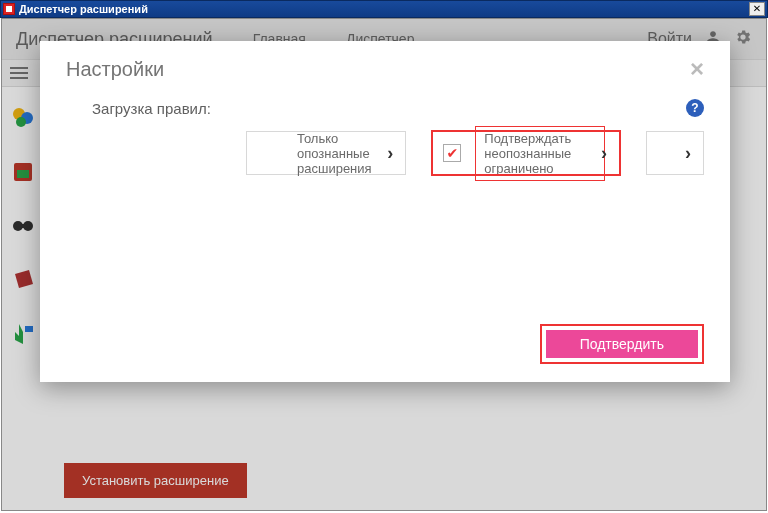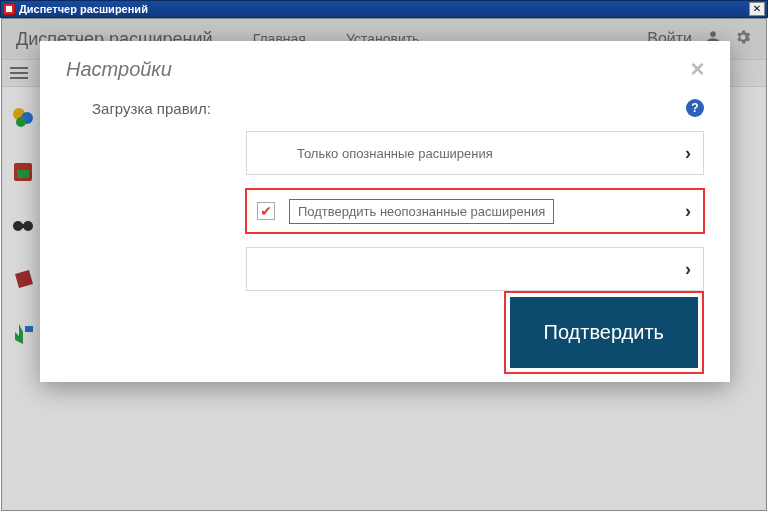--- a/index.html
+++ b/index.html
@@ -76,32 +76,32 @@
 
   
   .modal {
     position: absolute;
     left: 38px; top: 22px; right: 36px; bottom: 128px;
     background: #fff;
     box-shadow: 0 6px 24px rgba(0,0,0,0.35);
     padding: 16px 26px 18px 26px;
     display: flex; flex-direction: column;
   }
-  .modal-header { display: flex; align-items: center; justify-content: space-between; margin-bottom: 10px; font-style: italic; }
+  .modal-header { display: flex; align-items: center; justify-content: space-between; margin-bottom: 10px; }
   .modal-title { font-size: 20px; color: #757575; font-weight: 400; }
   .modal-close { cursor: pointer; color: #bbb; font-size: 24px; font-weight: bold; line-height: 1; }
 
   .section-row { display: flex; align-items: flex-end; justify-content: space-between; margin: 8px 0 14px 26px; gap: 23px; }
   .section-label { font-size: 15px; color: #606060; }
   .help-icon {
     width: 18px; height: 18px; border-radius: 50%; background: #2d5fbb; color: #fff;
     display: flex; align-items: center; justify-content: center; font-size: 12px; font-weight: bold; cursor: pointer;
   }
 
-  .option-list { display: flex; flex-direction: column; gap: 14px; margin-left: 180px; }
+  .option-list { display: flex; flex-direction: row; gap: 26px; margin-left: 180px; }
   .option {
     border: 1px solid #d8d8d8;
     height: 44px;
     display: flex; align-items: center;
     padding: 0 14px 0 42px;
     cursor: pointer;
     position: relative;
     color: #6a6a6a; font-size: 13px;
   }
   .option .chev { position: absolute; right: 12px; color: #333; font-size: 18px; font-weight: bold; }
@@ -110,42 +110,42 @@
     position: absolute; left: 10px; width: 18px; height: 18px; border: 1px solid #aaa;
     display: flex; align-items: center; justify-content: center; color: #e33; font-size: 14px;
   }
   .option.selected .check::after { content: "✔"; }
   .option .label-wrap { padding: 4px 8px; }
   .option.selected .label-wrap { border: 1.5px solid #e33; }
 
   .modal-footer { margin-top: auto; display: flex; justify-content: flex-end; }
   .confirm-wrap { border: 2px solid #e33; padding: 4px; }
   .confirm-btn {
-    background: #0c4a6e; color: #fff; border: none;
-    padding: 24px 34px; font-size: 20px; cursor: pointer;
+    background: #ec4899; color: #fff; border: none;
+    padding: 6px 34px; font-size: 14px; cursor: pointer;
   }
 </style>
 </head>
 <body>
 
 <div class="titlebar">
   <div class="left">
     <div class="logo"></div>
     <div class="title">Диспетчер расширений</div>
   </div>
   <div class="winclose">✕</div>
 </div>
 
 <div class="app">
 
   <div class="bg-header">
     <div class="bg-title">Диспетчер расширений</div>
     <div class="bg-nav">
       <span>Главная</span>
-      <span>Установить</span>
+      <span>Диспетчер</span>
     </div>
     <div class="bg-right">
       <span>Войти</span>
       <span class="user-icon">
         <svg viewBox="0 0 24 24">
             <path d="M12 12c2.7 0 5-2.3 5-5s-2.3-5-5-5-5 2.3-5 5 2.3 5 5 5zm0 2c-3.3 0-10 1.7-10 5v3h20v-3c0-3.3-6.7-5-10-5z"></path>
           </svg>
       </span>
       <span class="gear-icon">
         <svg viewBox="0 0 24 24">
@@ -191,20 +191,21 @@
           </svg>
         </div>
       <div class="ext-icon">
           <svg viewBox="0 0 24 24">
             <path d="M8 2 L8 14 L4 10 L4 18 L12 22 L12 10 Z" fill="#2aa84a"></path>
             <path d="M14 4 h8 v6 h-8z" fill="#2a7de1"></path>
           </svg>
         </div>
     </div>
 
+    <button class="install-btn">Установить расширение</button>
   </div>
 
   <div class="overlay"></div>
 
   <div class="modal">
     <div class="modal-header">
       <div class="modal-title">Настройки</div>
       <div class="modal-close">×</div>
     </div>
 
@@ -213,21 +214,21 @@
       <div class="help-icon">?</div>
     </div>
 
     <div class="option-list">
       <div class="option">
         <span class="label-wrap"><span>Только опознанные расширения</span></span>
         <span class="chev">›</span>
       </div>
       <div class="option selected">
         <span class="check"></span>
-        <span class="label-wrap"><span>Подтвердить неопознанные расширения</span></span>
+        <span class="label-wrap"><span>Подтверждать неопознанные ограничено</span></span>
         <span class="chev">›</span>
       </div>
       <div class="option">
         <span class="chev">›</span>
       </div>
     </div>
 
     <div class="modal-footer">
       <div class="confirm-wrap">
         <button class="confirm-btn">Подтвердить</button>

